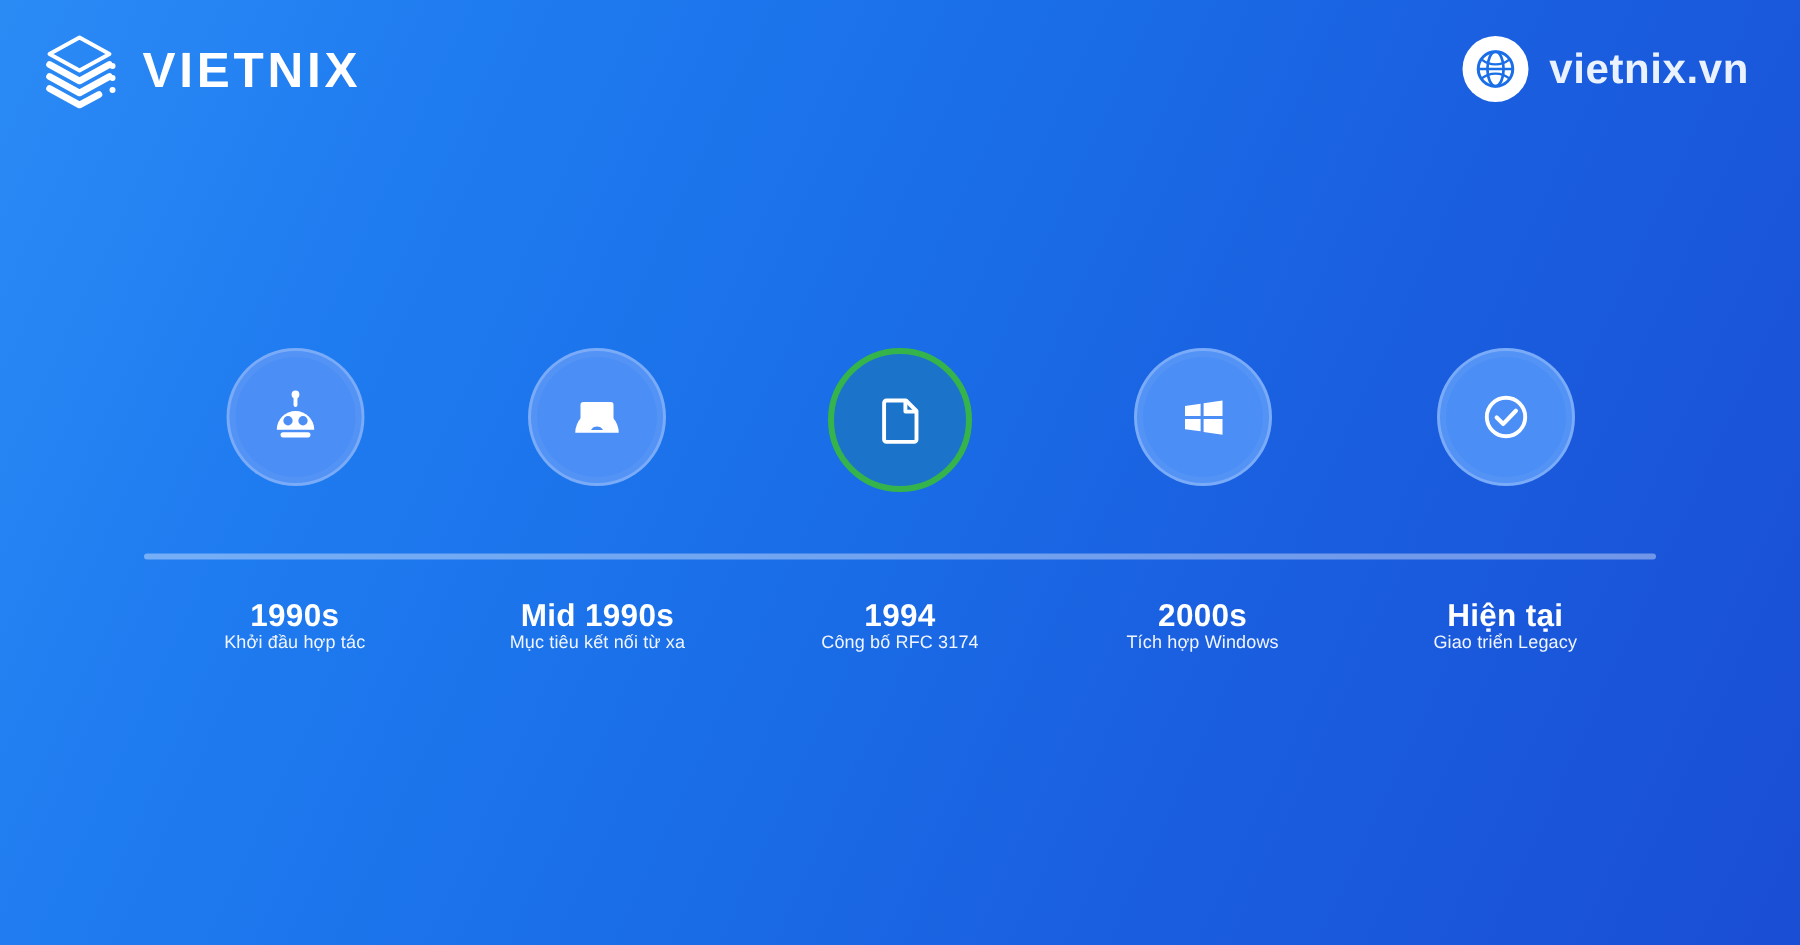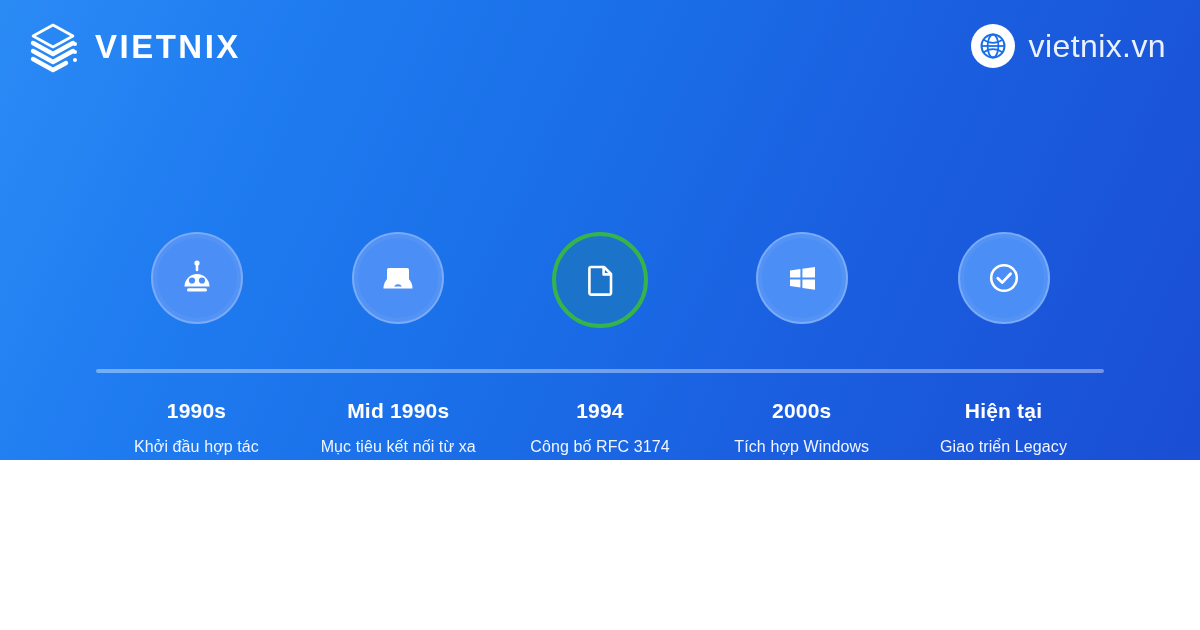--- a/index.html
+++ b/index.html
@@ -5,21 +5,21 @@
   * { margin:0; padding:0; box-sizing:border-box; }
 
   html, body {
     width:1200px; height:630px;
     overflow:hidden;
     font-family:"Liberation Sans", sans-serif;
   }
 
   .canvas {
     position:relative;
-    width:1200px; height:460px;
+    width:1200px; height:630px;
     background:linear-gradient(115deg, #2b8bf5 0%, #1f7bf0 22%, #1a6fe8 45%, #1a5fe0 68%, #1a4ed4 100%);
     overflow:hidden;
   }
 
   
   .header {
     position:absolute; top:0; left:0;
     width:1200px; height:92px;
     display:flex; align-items:center; justify-content:space-between;
     padding:0 34px 0 26px;
@@ -38,22 +38,22 @@
   .site { display:flex; align-items:center; gap:14px; }
   .site-globe {
     width:44px; height:44px; flex:none;
     border-radius:50%;
     background:#ffffff;
     display:flex; align-items:center; justify-content:center;
   }
   .site-globe svg { width:30px; height:30px; display:block; }
   .site-url {
     color:#eaf2ff;
-    font-size:32px;
-    font-weight:400;
+    font-size:28px;
+    font-weight:700;
     letter-spacing:.4px;
     line-height:1;
   }
 
   
   .title {
     position:absolute; top:94px; left:0;
     width:1200px;
     text-align:center;
     color:#ffffff;
@@ -121,23 +121,22 @@
     text-align:center;
   }
   .label-year {
     color:#ffffff;
     font-size:21px;
     font-weight:bold;
     line-height:1;
     letter-spacing:.2px;
   }
   .label-desc {
-    margin-top:16px;
     color:#f0f5ff;
-    font-size:16px;
+    font-size:12px;
     font-weight:400;
     line-height:1.25;
     letter-spacing:.1px;
   }
 </style>
 </head>
 <body>
 
 <div class="canvas">
 

